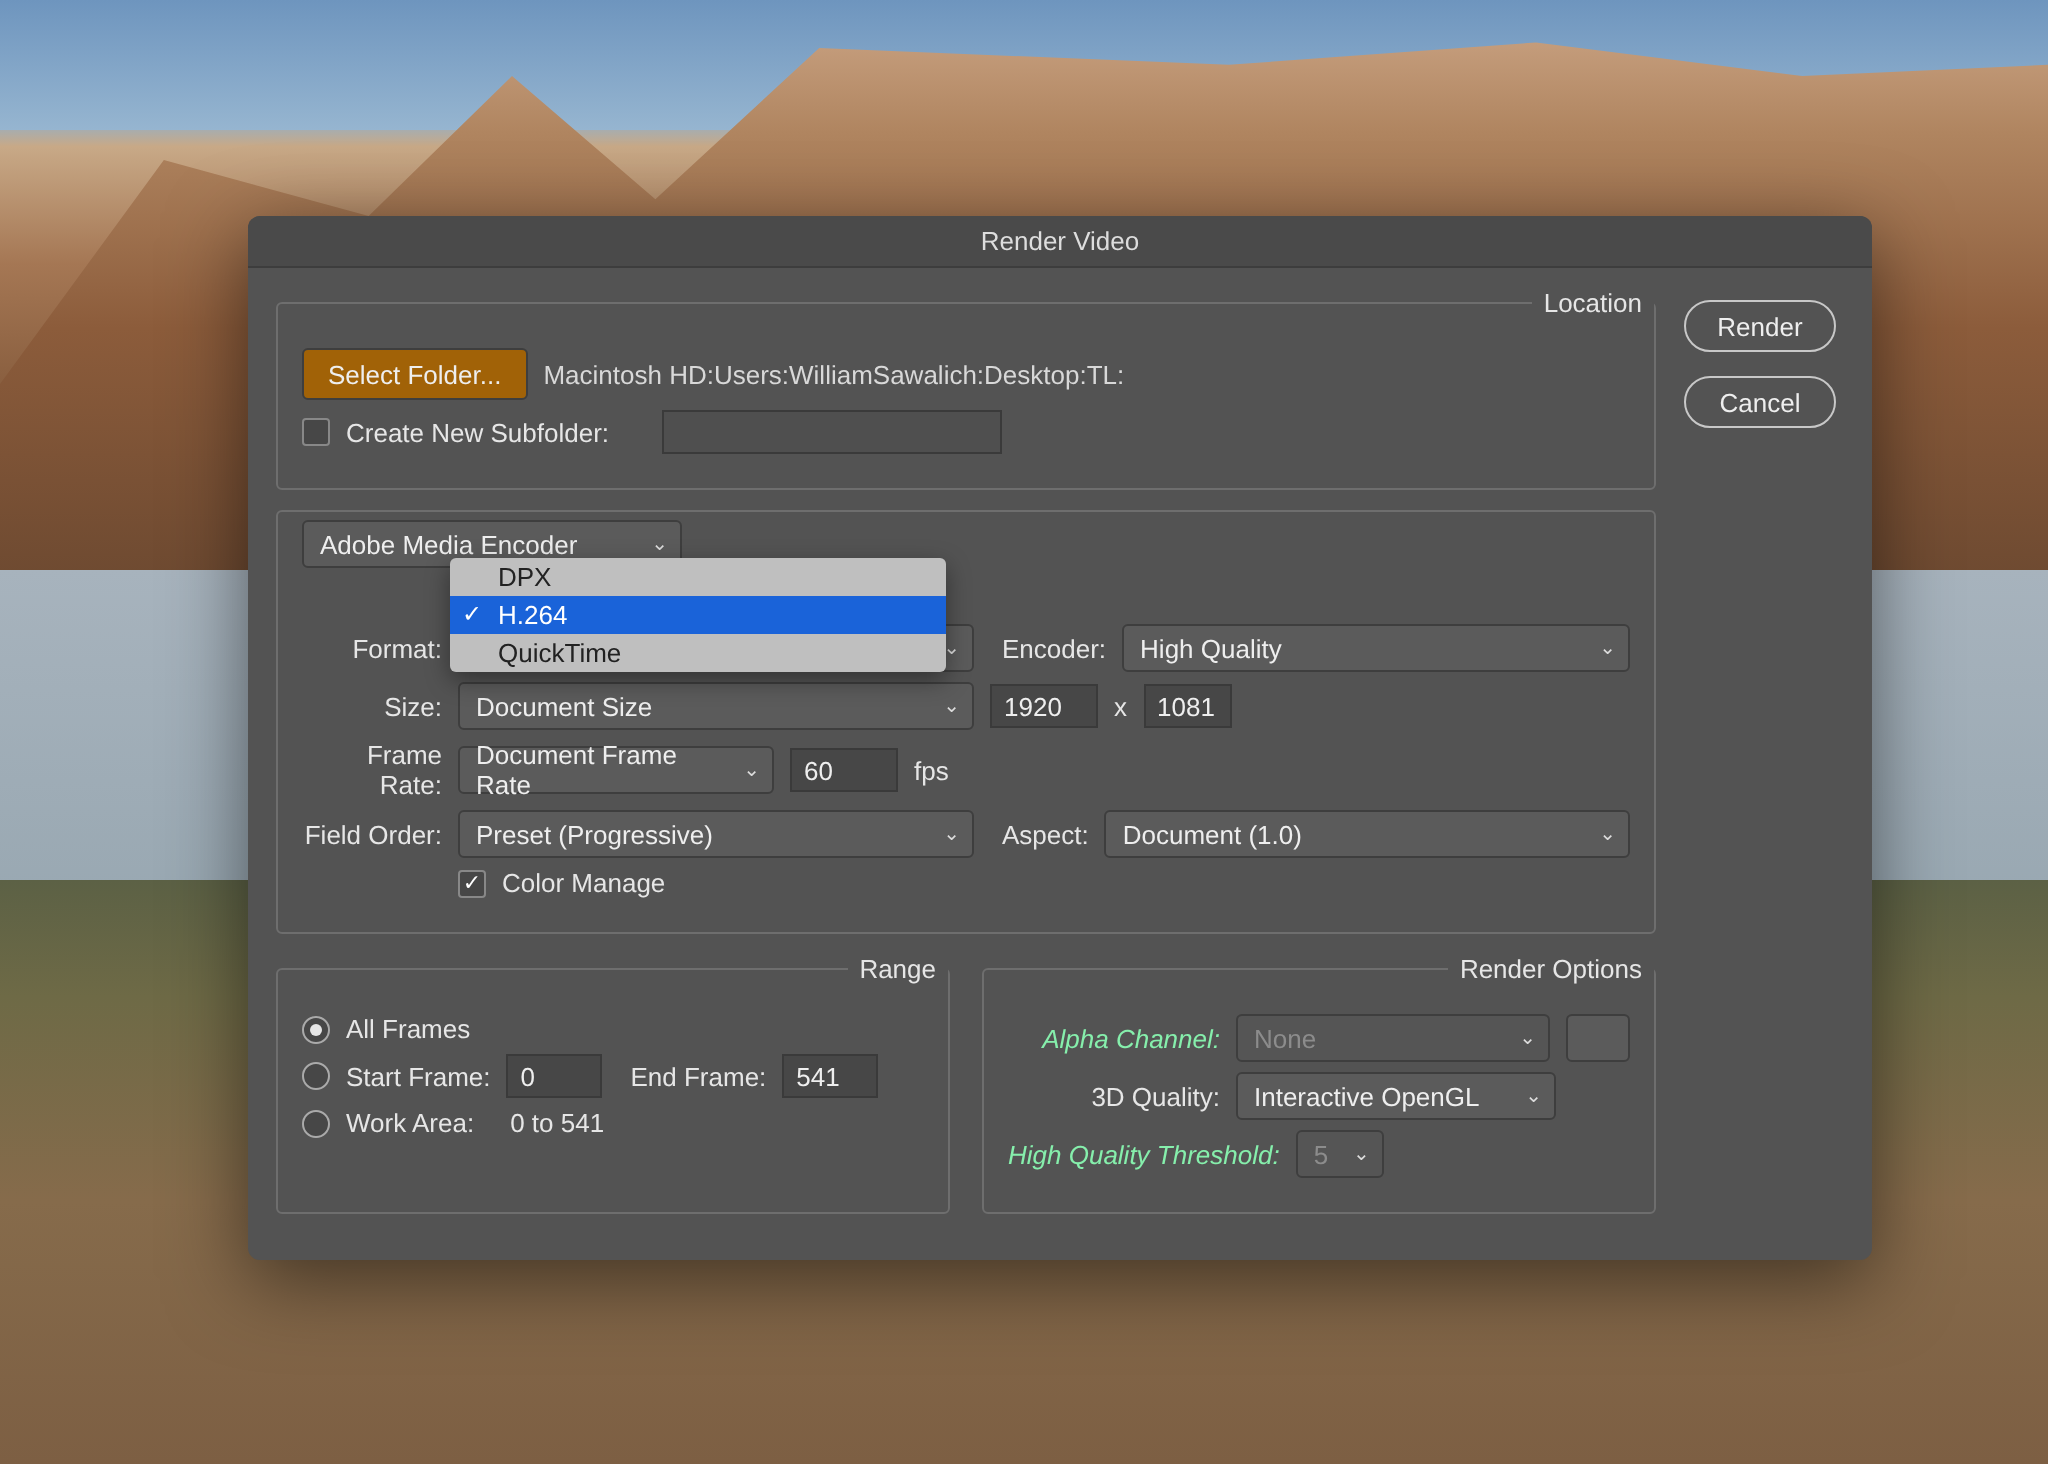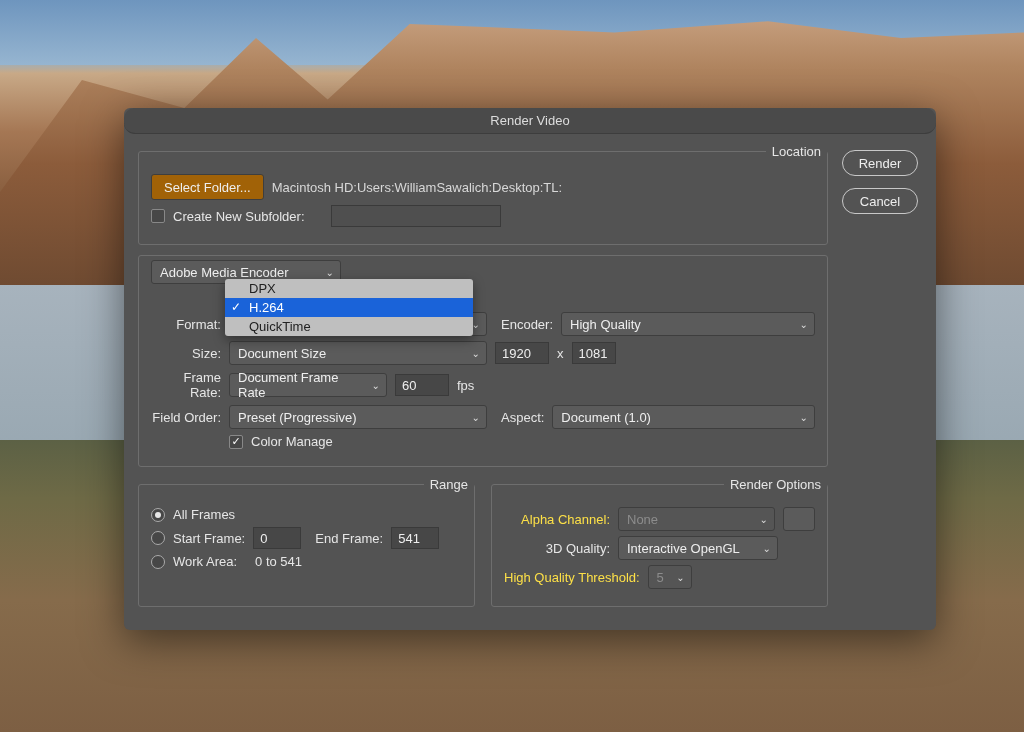--- a/index.html
+++ b/index.html
@@ -35,42 +35,41 @@
     color: #e6e6e6;
   }
   .titlebar {
     height: 26px; line-height: 26px;
     text-align: center;
     background: #4a4a4a;
     border-top-left-radius: 6px;
     border-top-right-radius: 6px;
     border-bottom: 1px solid #3d3d3d;
     color: #ddd;
-    border-radius: 11px;
   }
   .content { display:flex; padding: 10px 14px 14px 14px; gap: 14px; }
   .leftcol { flex: 1; }
   .rightcol { width: 80px; display:flex; flex-direction:column; gap:12px; padding-top:6px; }
 
   fieldset.panel {
     border: 1px solid #6e6e6e;
     border-radius: 3px;
     padding: 10px 12px 12px 12px;
     margin-bottom: 10px;
     position: relative;
   }
   fieldset.panel > legend {
     padding: 0 6px;
     color: #e6e6e6;
     margin-left: 12px;
     text-align: right;
   }
   .row { display:flex; align-items:center; gap:8px; margin: 5px 0; }
   .lbl { text-align:right; color:#e6e6e6; }
-  .lbl.dim { color:#fde047; }
+  .lbl.dim { color:#86efac;font-style:italic; }
 
   input.txt {
     background:#474747;
     color:#eee;
     border:1px solid #3a3a3a;
     height:22px;
     padding: 0 6px;
   }
   input.txt.focus { border:1px solid #2e73d0; box-shadow: 0 0 0 1px #2e73d0; }
 

